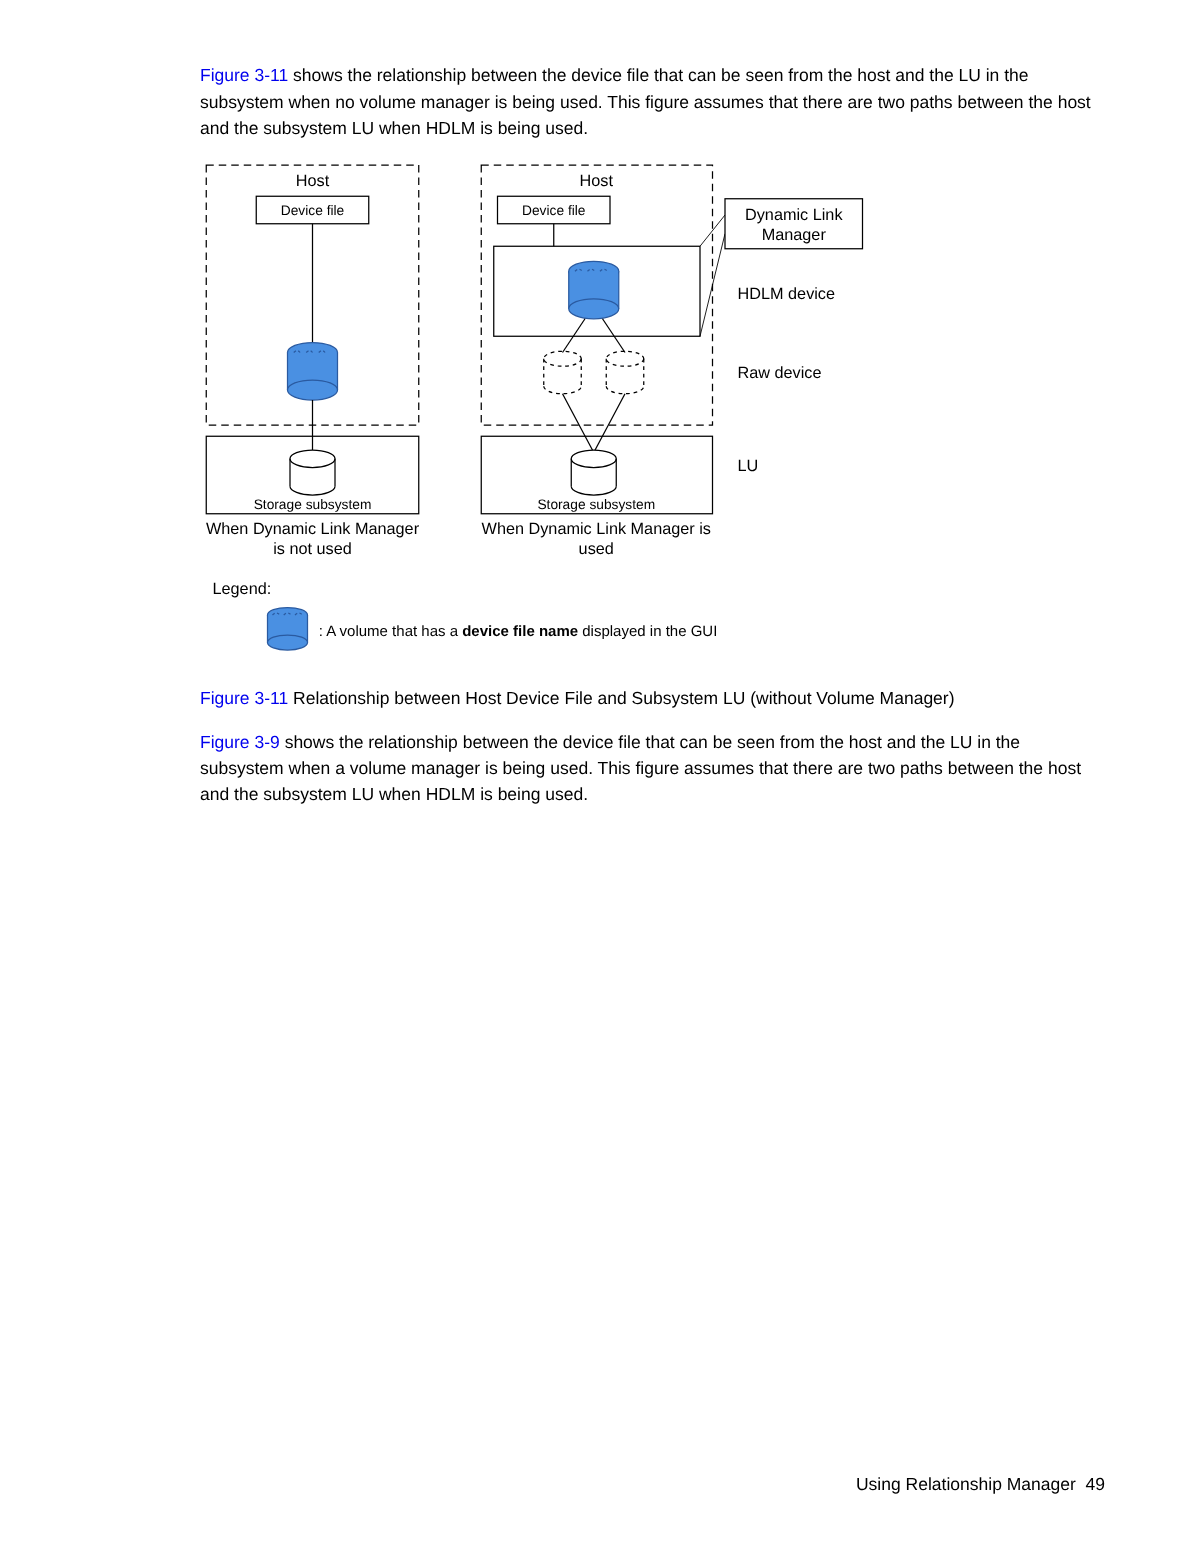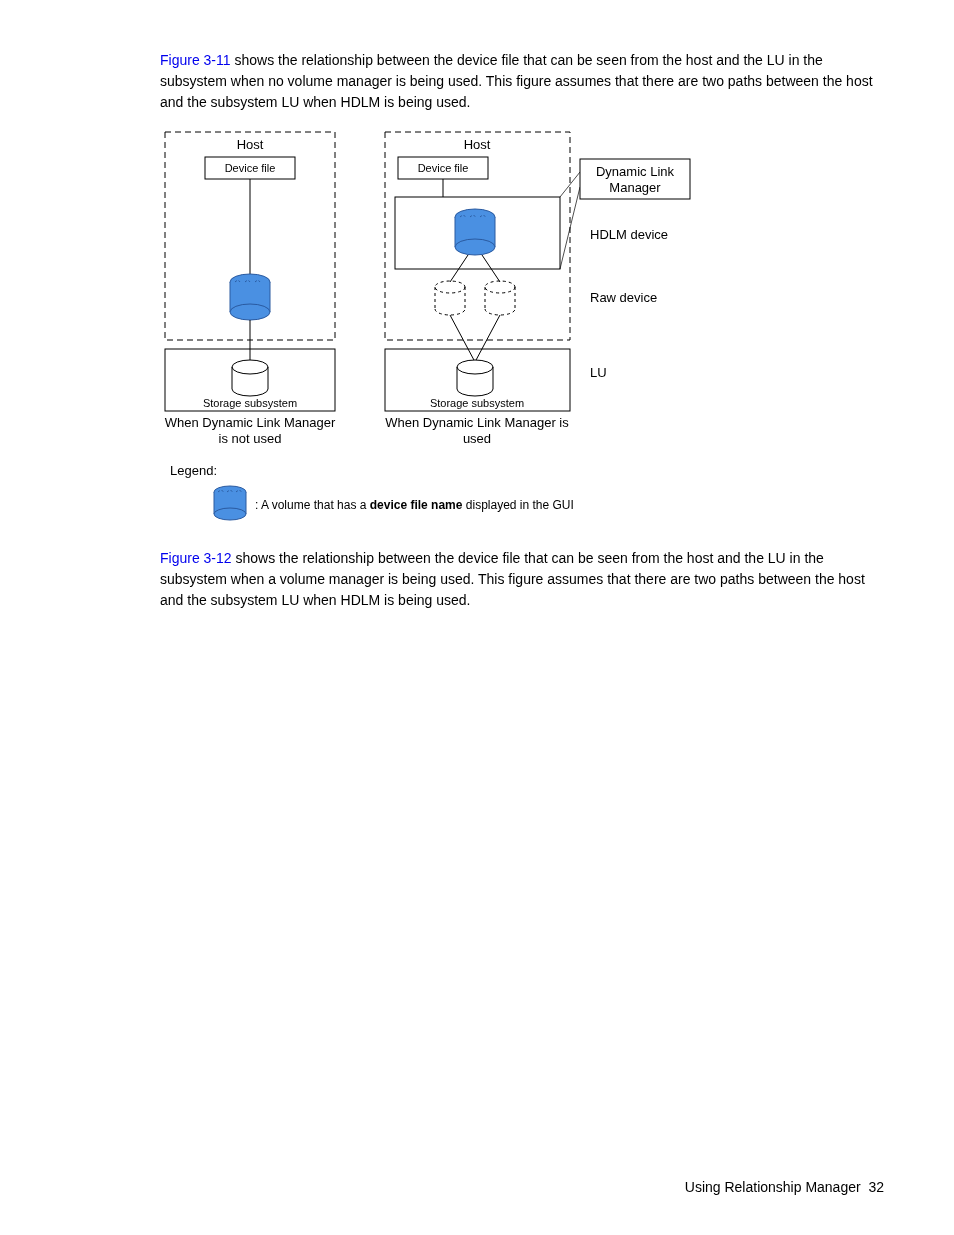--- a/index.html
+++ b/index.html
@@ -159,22 +159,25 @@
         <line x1="86" y1="365" x2="86" y2="387" stroke="#2a5aa0"></line>
         <ellipse cx="70" cy="387" rx="16" ry="6" fill="#4a90e2" stroke="#2a5aa0"></ellipse>
         <path d="M 58 365 Q 61 362 64 365" stroke="#2a5aa0" fill="none" stroke-dasharray="2 2"></path>
         <path d="M 67 365 Q 70 362 73 365" stroke="#2a5aa0" fill="none" stroke-dasharray="2 2"></path>
         <path d="M 76 365 Q 79 362 82 365" stroke="#2a5aa0" fill="none" stroke-dasharray="2 2"></path>
       </g>
       <text x="95" y="382" class="svgtext-leg"><tspan>: A volume that has a </tspan><tspan class="bold">device file name</tspan><tspan> displayed in the GUI</tspan></text>
     </svg>
   </div>
 
+  <p class="caption">
+    <span class="figref">Figure 3-11</span><span> Relationship between Host Device File and Subsystem LU (without Volume Manager)</span>
+  </p>
 
   <p class="para">
-    <span class="figref">Figure 3-12</span><span> shows the relationship between the device file that can be seen from the host and the LU in the subsystem when a volume manager is being used. This figure assumes that there are two paths between the host and the subsystem LU when HDLM is being used.</span>
+    <span class="figref">Figure 3-9</span><span> shows the relationship between the device file that can be seen from the host and the LU in the subsystem when a volume manager is being used. This figure assumes that there are two paths between the host and the subsystem LU when HDLM is being used.</span>
   </p>
 
   <div class="footer">
-    <span>Using Relationship Manager</span>&nbsp;&nbsp;<span>32</span>
+    <span>Using Relationship Manager</span>&nbsp;&nbsp;<span>49</span>
   </div>
 
 </div>
 
 </body></html>

